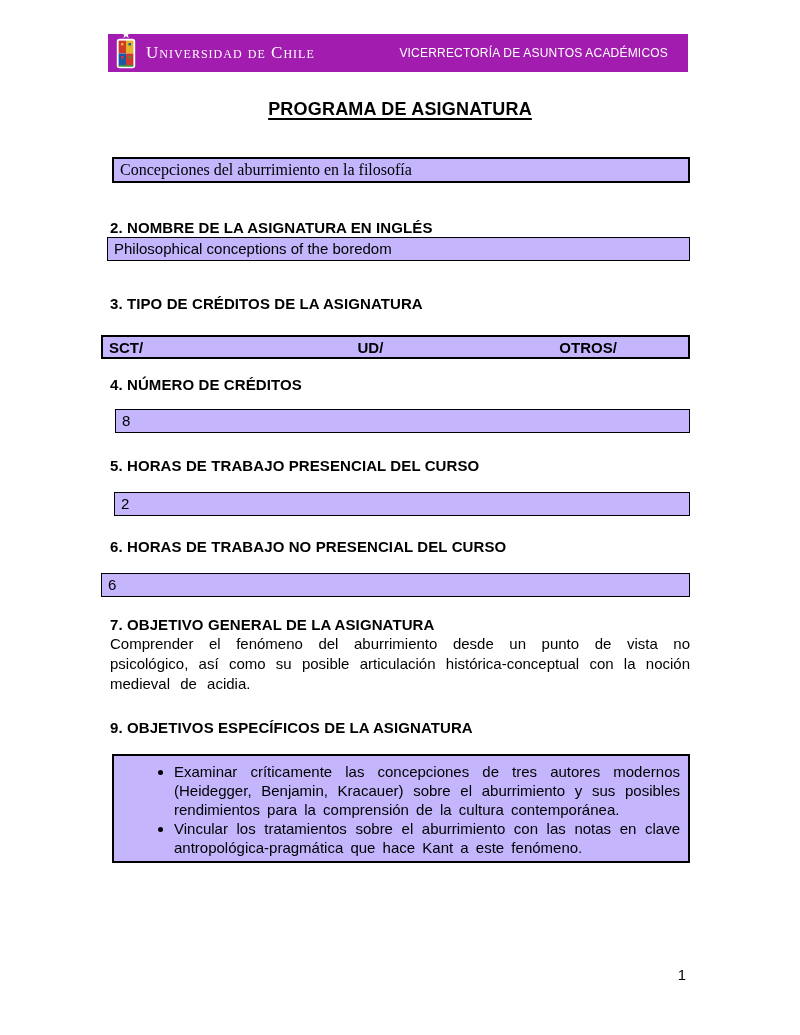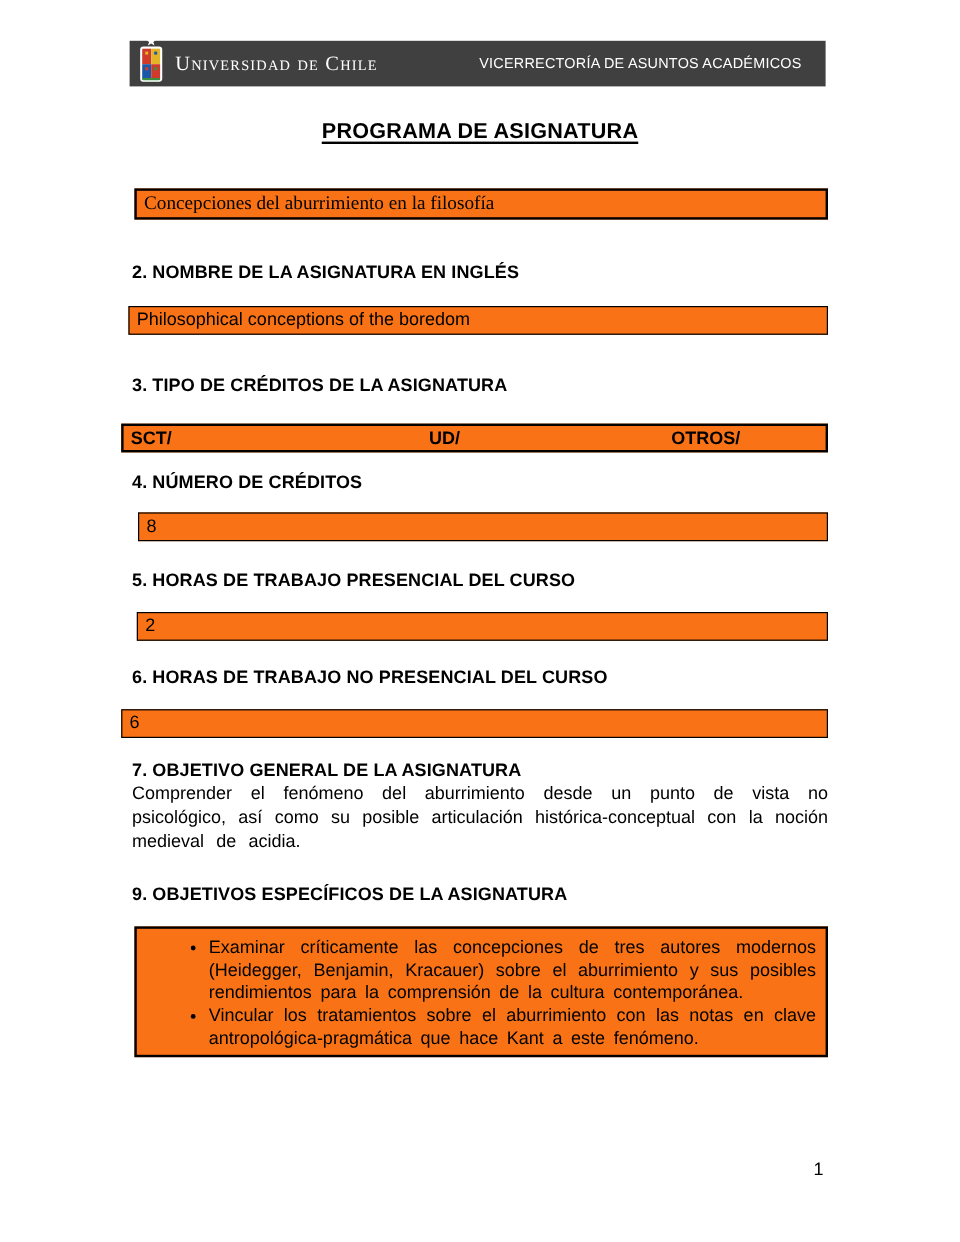--- a/index.html
+++ b/index.html
@@ -12,21 +12,21 @@
     font-family: "Liberation Sans", sans-serif;
     color: #000;
     overflow: hidden;
   }
 
   
   .topbar {
     position: absolute;
     top: 34px; left: 108px;
     width: 580px; height: 38px;
-    background: #404040;
+    background: #a21caf;
     display: flex;
     align-items: center;
   }
   .topbar .logo {
     position: absolute;
     left: 7px; top: -5px;
     width: 22px; height: 47px;
   }
   .uni-name {
     margin-left: 38px;
@@ -66,31 +66,31 @@
     font-weight: 700;
     line-height: 18px;
     letter-spacing: 0.1px;
   }
   .box {
     border: 1.5px solid #000;
     min-height: 23px;
     padding: 1px 6px;
     font-size: 15px;
     line-height: 20px;
-    background: #f97316;
+    background: #c4b5fd;
   }
   .box.serif {
     font-family: "Liberation Serif", serif;
     font-size: 16px;
   }
   
   .s1 .heading { margin-top: 42px; }
   .s1 .box     { margin-top: 37px; margin-left: 2px;  width: calc(100% - 2px); border-width: 2px; }
   .s2 .heading { margin-top: 36px; }
-  .s2 .box     { margin-top: 18px; margin-left: -3px; width: calc(100% + 3px); }
+  .s2 .box     { margin-left: -3px; width: calc(100% + 3px); }
   .s3 .heading { margin-top: 34px; }
   .s3 .box     { margin-top: 22px; margin-left: -9px; width: calc(100% + 9px); border-width: 2px; position: relative; height: 24px; }
   .s3 .box span { position: absolute; top: 1px; font-weight: 700; line-height: 20px; }
   .s3 .credit-sct   { left: 6px; }
   .s3 .credit-ud    { left: 43.5%; }
   .s3 .credit-otros { left: 78%; }
   .s4 .heading { margin-top: 17px; }
   .s4 .box     { margin-top: 15px; margin-left: 5px; width: calc(100% - 5px); }
   .s5 .heading { margin-top: 24px; }
   .s5 .box     { margin-top: 17px; margin-left: 4px; width: calc(100% - 4px); }

